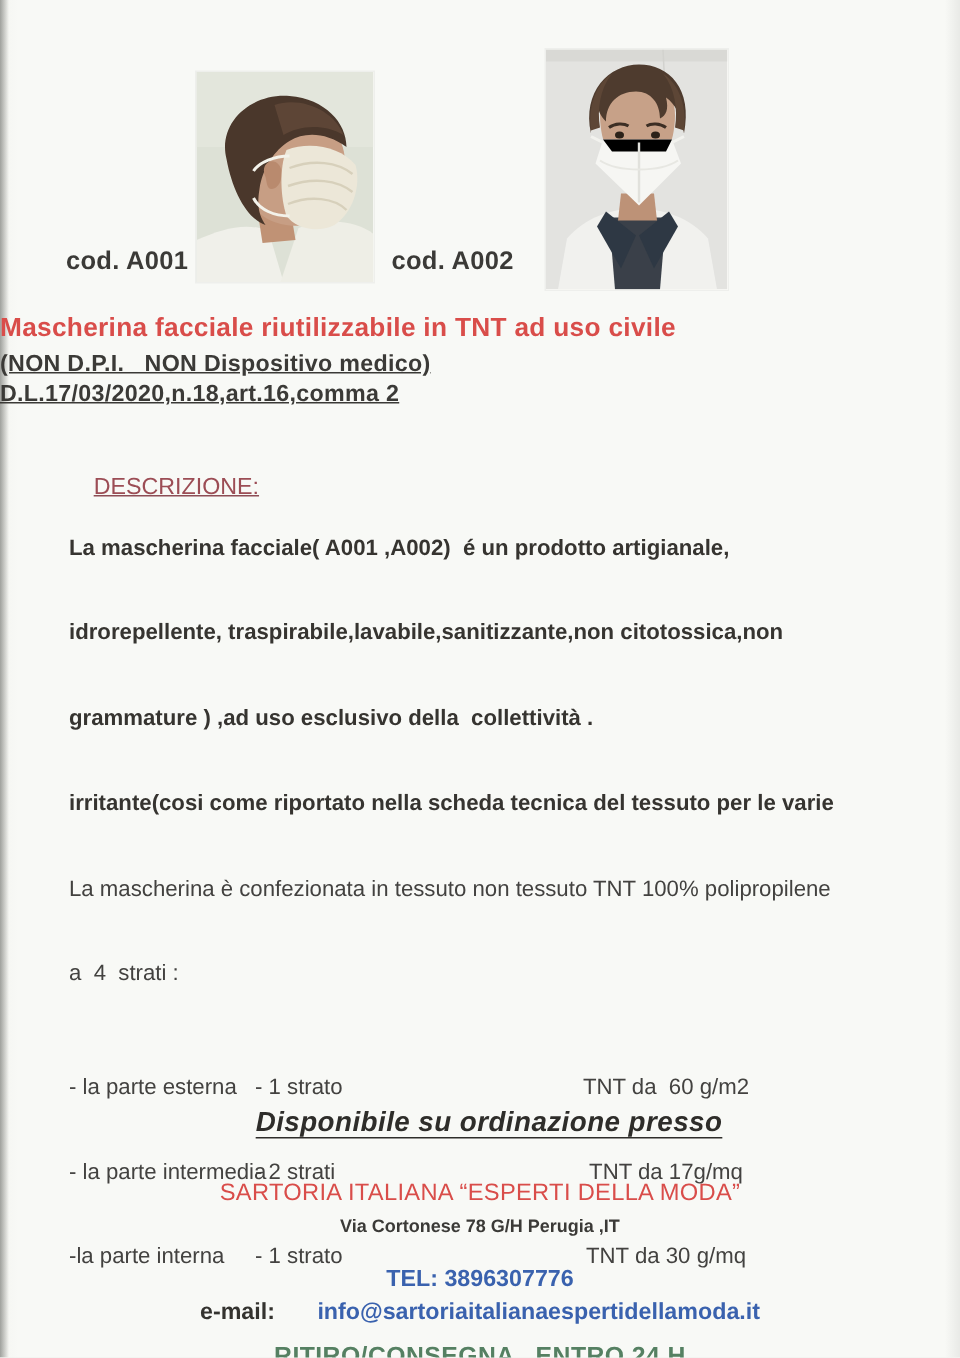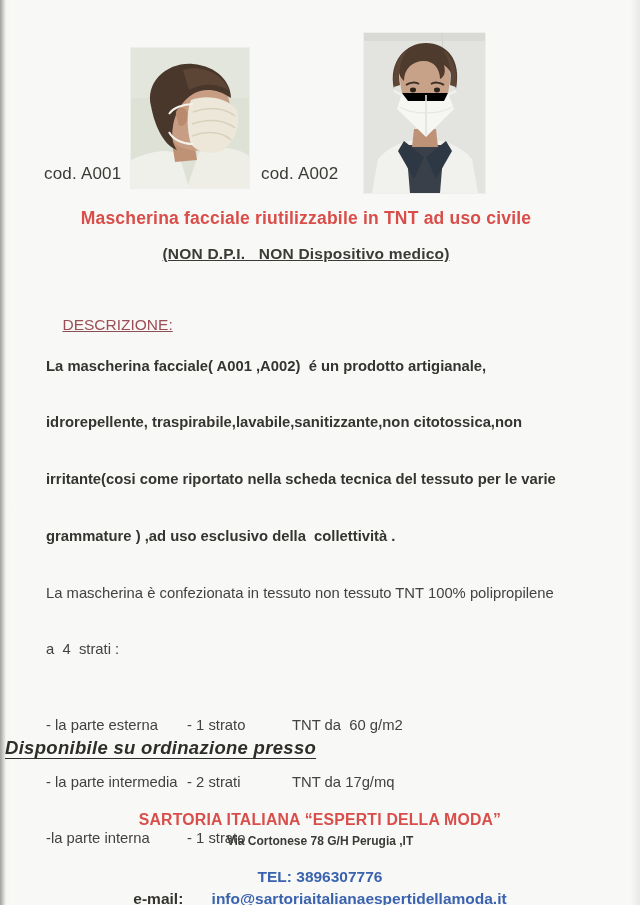--- a/index.html
+++ b/index.html
@@ -8,49 +8,49 @@
   .page::before{content:"";position:absolute;left:0;top:0;bottom:0;width:6px;
     background:linear-gradient(90deg,rgba(90,92,88,.55),rgba(90,92,88,0));pointer-events:none;}
   .page::after{content:"";position:absolute;right:0;top:0;bottom:0;width:10px;
     background:linear-gradient(270deg,rgba(120,122,118,.12),rgba(120,122,118,0));pointer-events:none;}
 
   
   .photo{position:absolute;overflow:hidden;box-shadow:0 0 0 1px rgba(0,0,0,0.04);}
   .photo1{left:131px;top:48px;width:118px;height:140px;}
   .photo2{left:364px;top:33px;width:121px;height:160px;}
   .photo svg{display:block;width:100%;height:100%;}
-  .cod{position:absolute;font-size:17px;color:#3b3a37;letter-spacing:.2px;}
+  .cod{position:absolute;font-size:17px;color:#3b3a37;letter-spacing:.2px;font-weight:bold;}
   .cod1{left:44px;top:164px;}
   .cod2{left:261px;top:164px;}
 
   
-  .header{position:absolute;left:0;top:208px;width:612px;text-align:center;}
+  .header{position:absolute;left:0;top:208px;width:612px;text-align:left;}
   .title{font-size:17.5px;font-weight:700;color:#d94d4a;letter-spacing:.2px;white-space:pre;}
   .sub{font-size:15.5px;font-weight:700;color:#3b3a37;text-decoration:underline;
-       text-decoration-color:#3b3a37;margin-top:16px;white-space:pre;letter-spacing:.2px;}
+       text-decoration-color:#3b3a37;margin-top:5px;white-space:pre;letter-spacing:.2px;}
 
   
   .descr{position:absolute;left:46px;top:297px;width:584px;font-size:14.8px;
          line-height:18.9px;color:#434240;white-space:pre;}
   .descr .heading{display:inline-block;font-size:15.5px;color:#9c4d55;font-weight:500;
          text-decoration:underline;text-decoration-color:#8c4d55;margin-bottom:3px;}
   .b{font-weight:700;color:#363430;}
-  .row{display:flex;gap:17px;}
+  .row{display:flex;}
   .row .c1{width:124px;}
   .row .c2{width:88px;}
-  .row .c3{flex:1;}
+  .row .c3{flex:1;text-align:center;}
 
   
-  .order{position:absolute;left:5px;top:737px;width:618px;}
+  .order{position:absolute;left:17px;top:737px;width:618px;text-align:center;}
   .order span{font-size:18.5px;font-weight:700;font-style:italic;color:#2e2d2a;
       text-decoration:underline;text-decoration-color:#2e2d2a;text-underline-offset:4px;letter-spacing:.3px;}
 
   
   .footer{position:absolute;left:0;top:786px;width:640px;text-align:center;line-height:19px;}
-  .company{font-size:15.8px;font-weight:700;color:#d94d4a;letter-spacing:.2px;margin-top:24px;}
+  .company{font-size:15.8px;font-weight:400;color:#d94d4a;letter-spacing:.2px;}
   .address{font-size:12px;font-weight:700;color:#3b3a37;margin-top:3px;}
   .tel{font-size:15.5px;font-weight:700;color:#3a62ae;margin-top:16px;}
   .email{font-size:15.5px;font-weight:700;margin-top:3px;}
   .email .lbl{color:#34332f;}
   .email .addr{color:#3a62ae;padding-left:24px;}
   .pickup{display:inline-block;margin-top:11px;font-size:16.5px;font-weight:700;color:#558062;
       text-decoration:underline;text-decoration-color:#4d4f4c;text-underline-offset:3px;white-space:pre;letter-spacing:.3px;}
 </style>
 </head>
 <body>
@@ -119,44 +119,46 @@
       <path d="M84,62 L92,58" stroke="#f2f2ee" stroke-width="2"></path>
     </svg>
   </div>
 
   <div class="cod cod1">cod. A001</div>
   <div class="cod cod2">cod. A002</div>
 
   <div class="header">
     <div class="title">Mascherina facciale riutilizzabile in TNT ad uso civile</div>
     <div class="sub">(NON D.P.I.   NON Dispositivo medico)</div>
+    <div class="sub" style="margin-top:2px">D.L.17/03/2020,n.18,art.16,comma 2</div>
   </div>
 
   <div class="descr">
     <span class="heading">DESCRIZIONE:</span>
     <div class="b">La mascherina facciale( A001 ,A002)  é un prodotto artigianale,</div>
     <div class="b">idrorepellente, traspirabile,lavabile,sanitizzante,non citotossica,non</div>
+    <div class="b">grammature ) ,ad uso esclusivo della  collettività .</div>
     <div class="b">irritante(cosi come riportato nella scheda tecnica del tessuto per le varie</div>
-    <div class="b">grammature ) ,ad uso esclusivo della  collettività .</div>
     <div>La mascherina è confezionata in tessuto non tessuto TNT 100% polipropilene</div>
     <div>a  4  strati :</div>
 
     <div class="row">
       <span class="c1">- la parte esterna</span>
       <span class="c2">- 1 strato</span>
       <span class="c3">TNT da  60 g/m2</span>
     </div>
     <div class="row">
       <span class="c1">- la parte intermedia</span>
       <span class="c2">- 2 strati</span>
       <span class="c3">TNT da 17g/mq</span>
     </div>
     <div class="row">
       <span class="c1">-la parte interna</span>
       <span class="c2">- 1 strato</span>
+      <span class="c3">TNT da 30 g/mq</span>
     </div>
 
     
     
     
 
     
     
 
     

